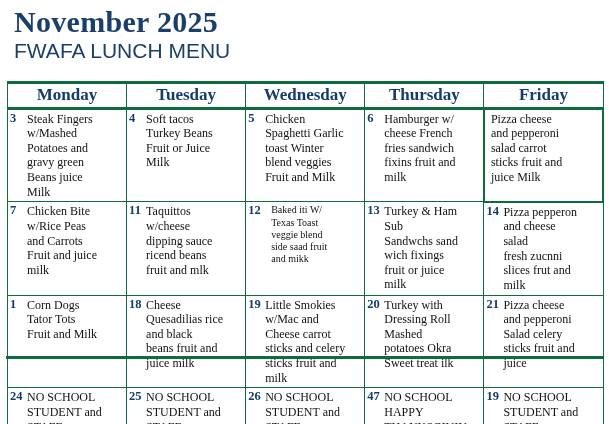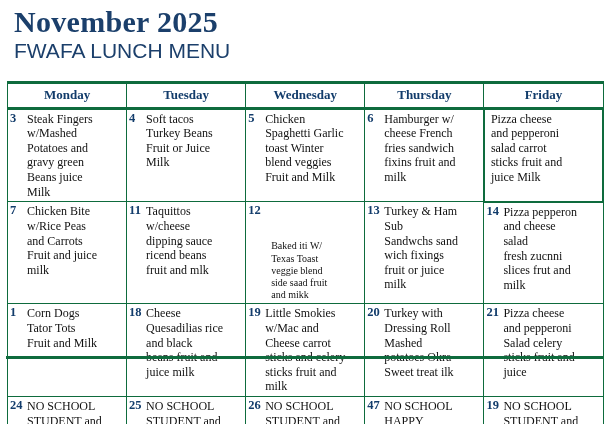--- a/index.html
+++ b/index.html
@@ -44,21 +44,21 @@
     table-layout: fixed;
     margin-left: 1px;
   }
   table.cal th {
     background: #ffffff;
     border: 1px solid #0e6b3d;
     border-bottom: 3px solid #0e6b3d;
     border-top: 3px solid #0e6b3d;
     color: #123c6b;
     font-family: "Liberation Serif", serif;
-    font-size: 13px;
+    font-size: 17px;
     font-weight: bold;
     height: 20px;
     padding: 1px 0 2px 0;
   }
   table.cal td {
     border: 1px solid #0e6b3d;
     vertical-align: top;
     padding: 0;
     height: 84px;
     background: #ffffff;
@@ -188,21 +188,21 @@
             <div class="menu">Taquittos
 w/cheese
 dipping sauce
 ricend beans
 fruit and  mlk</div>
           </div>
         </td>
         <td>
           <div class="cell">
             <span class="daynum">12</span>
-            <div class="menu" style="font-size:10px;padding-left:6px;margin-top:36px;">Baked iti W/
+            <div class="menu" style="font-size:10px;padding-left:6px;">Baked iti W/
 Texas Toast
 veggie blend
 side saad fruit
 and mikk</div>
           </div>
         </td>
         <td>
           <div class="cell">
             <span class="daynum">13</span>
             <div class="menu">Turkey &amp; Ham

